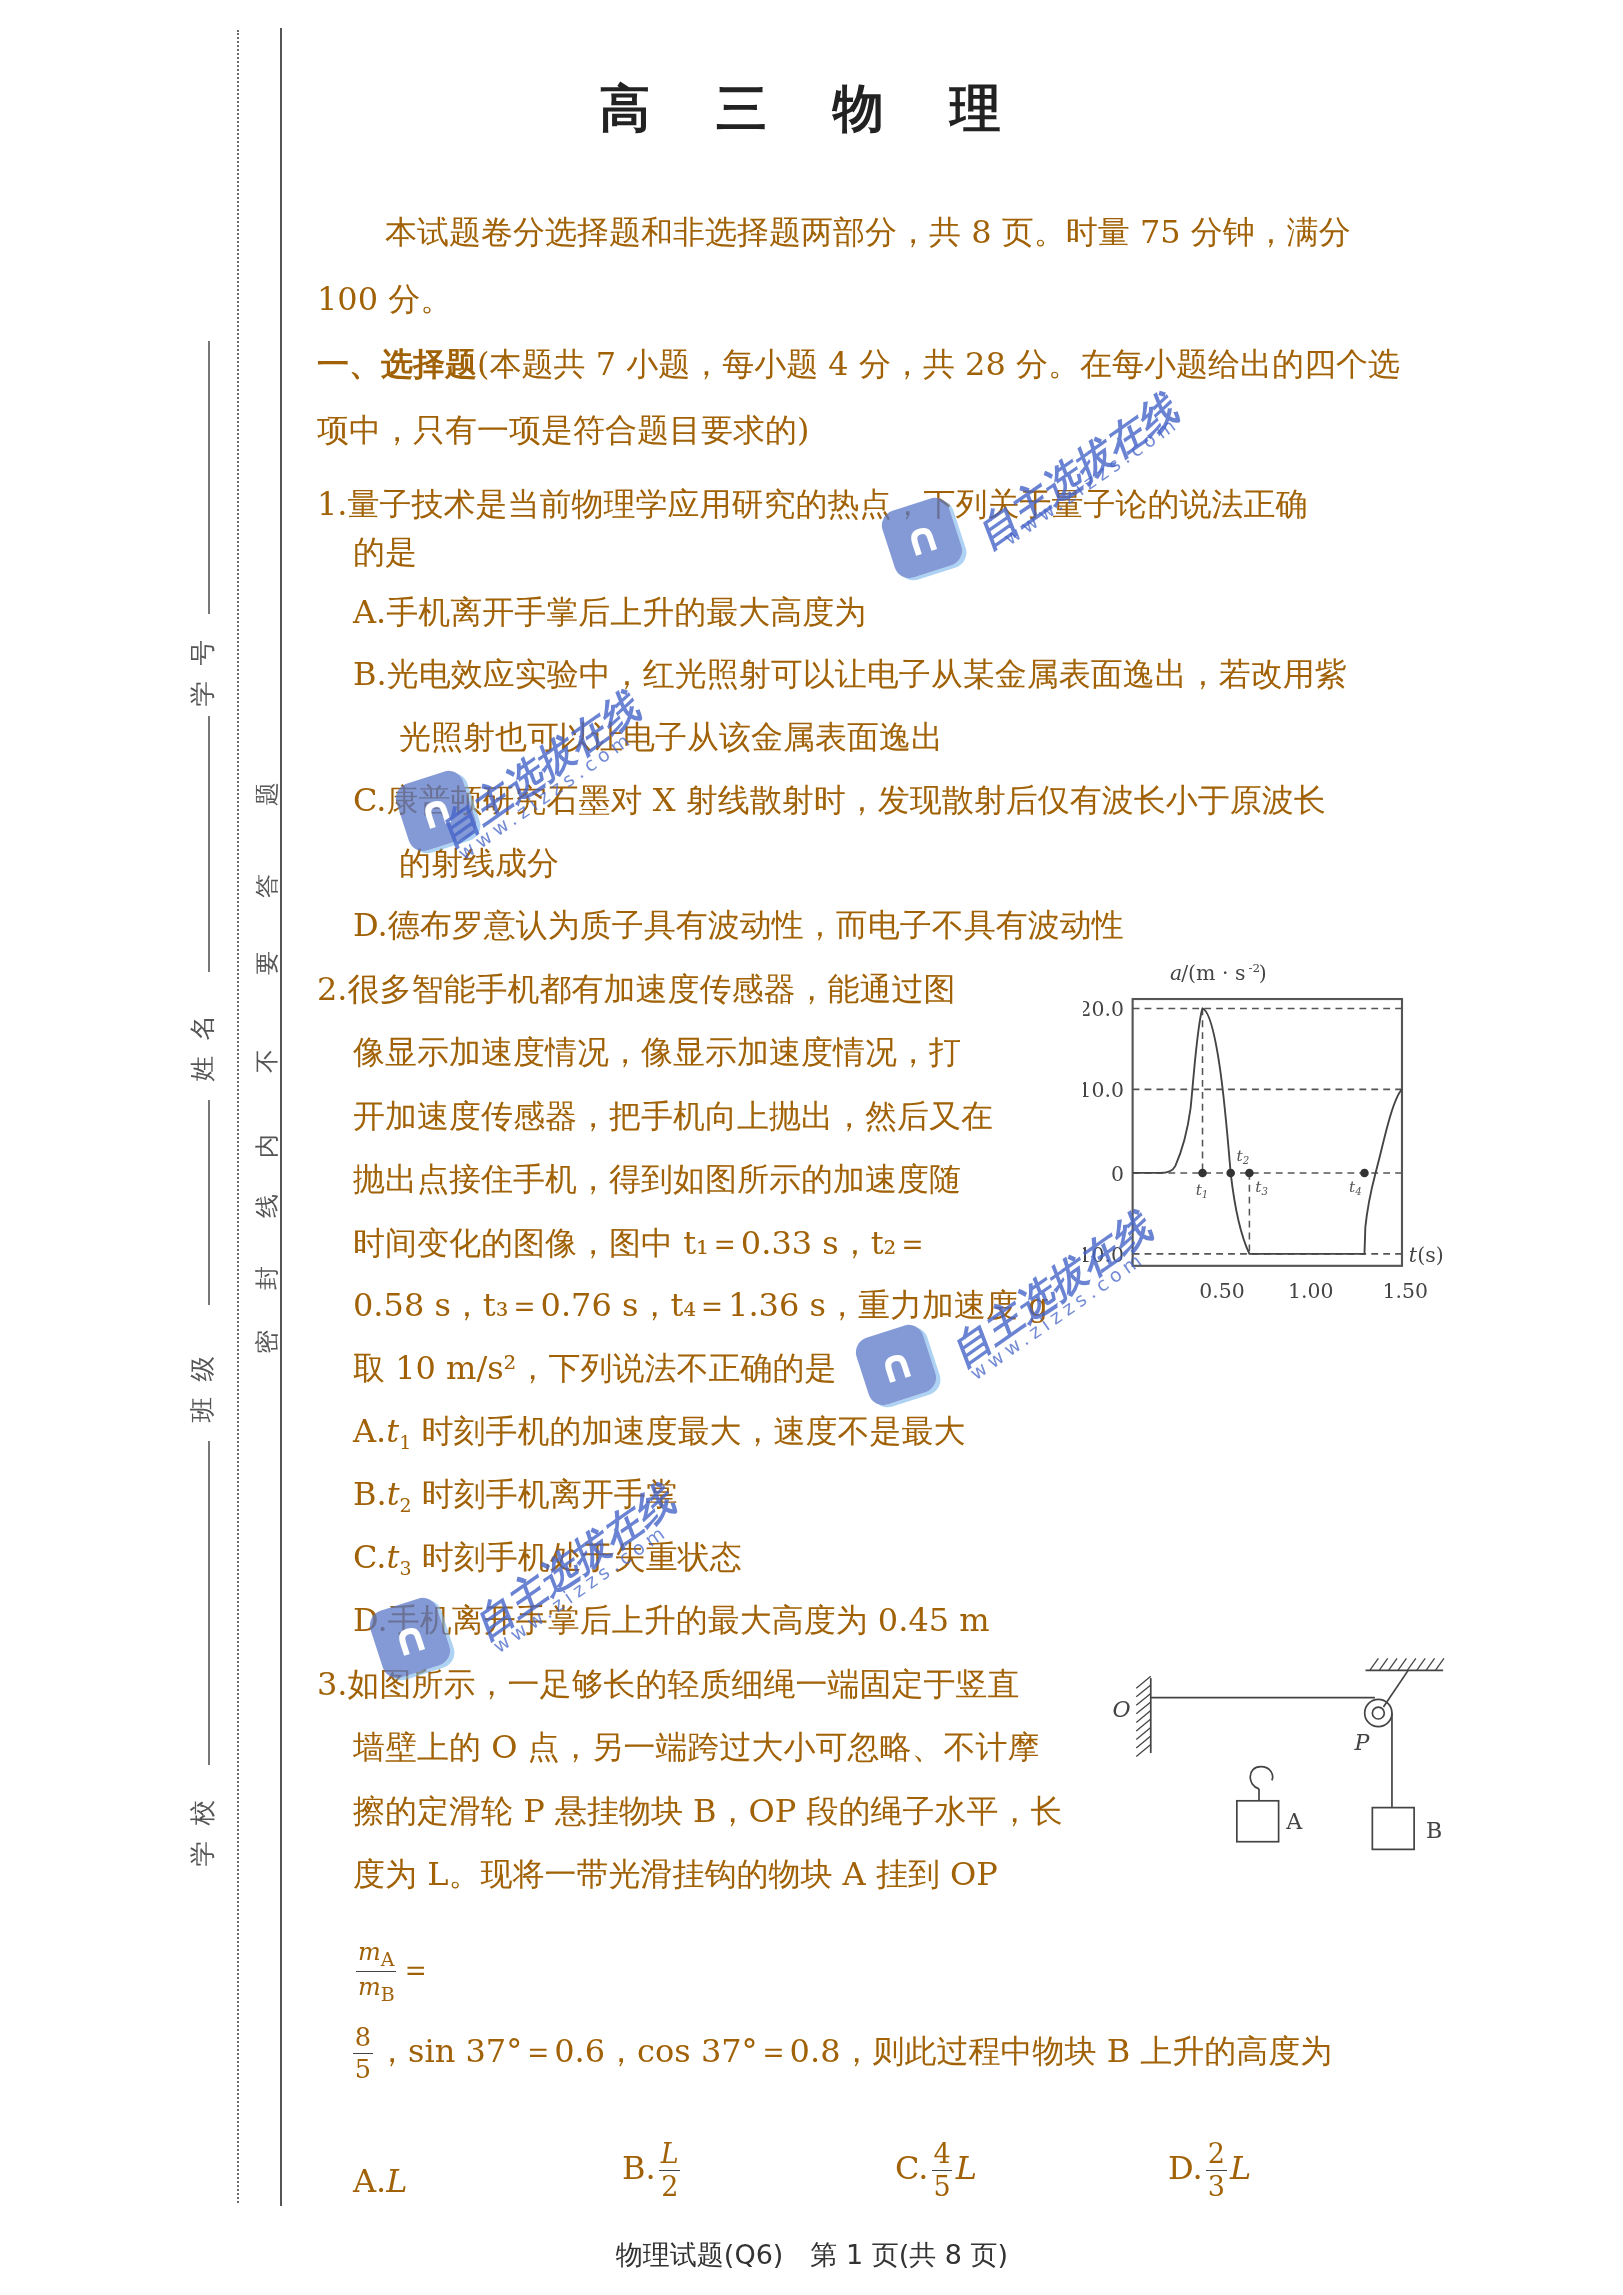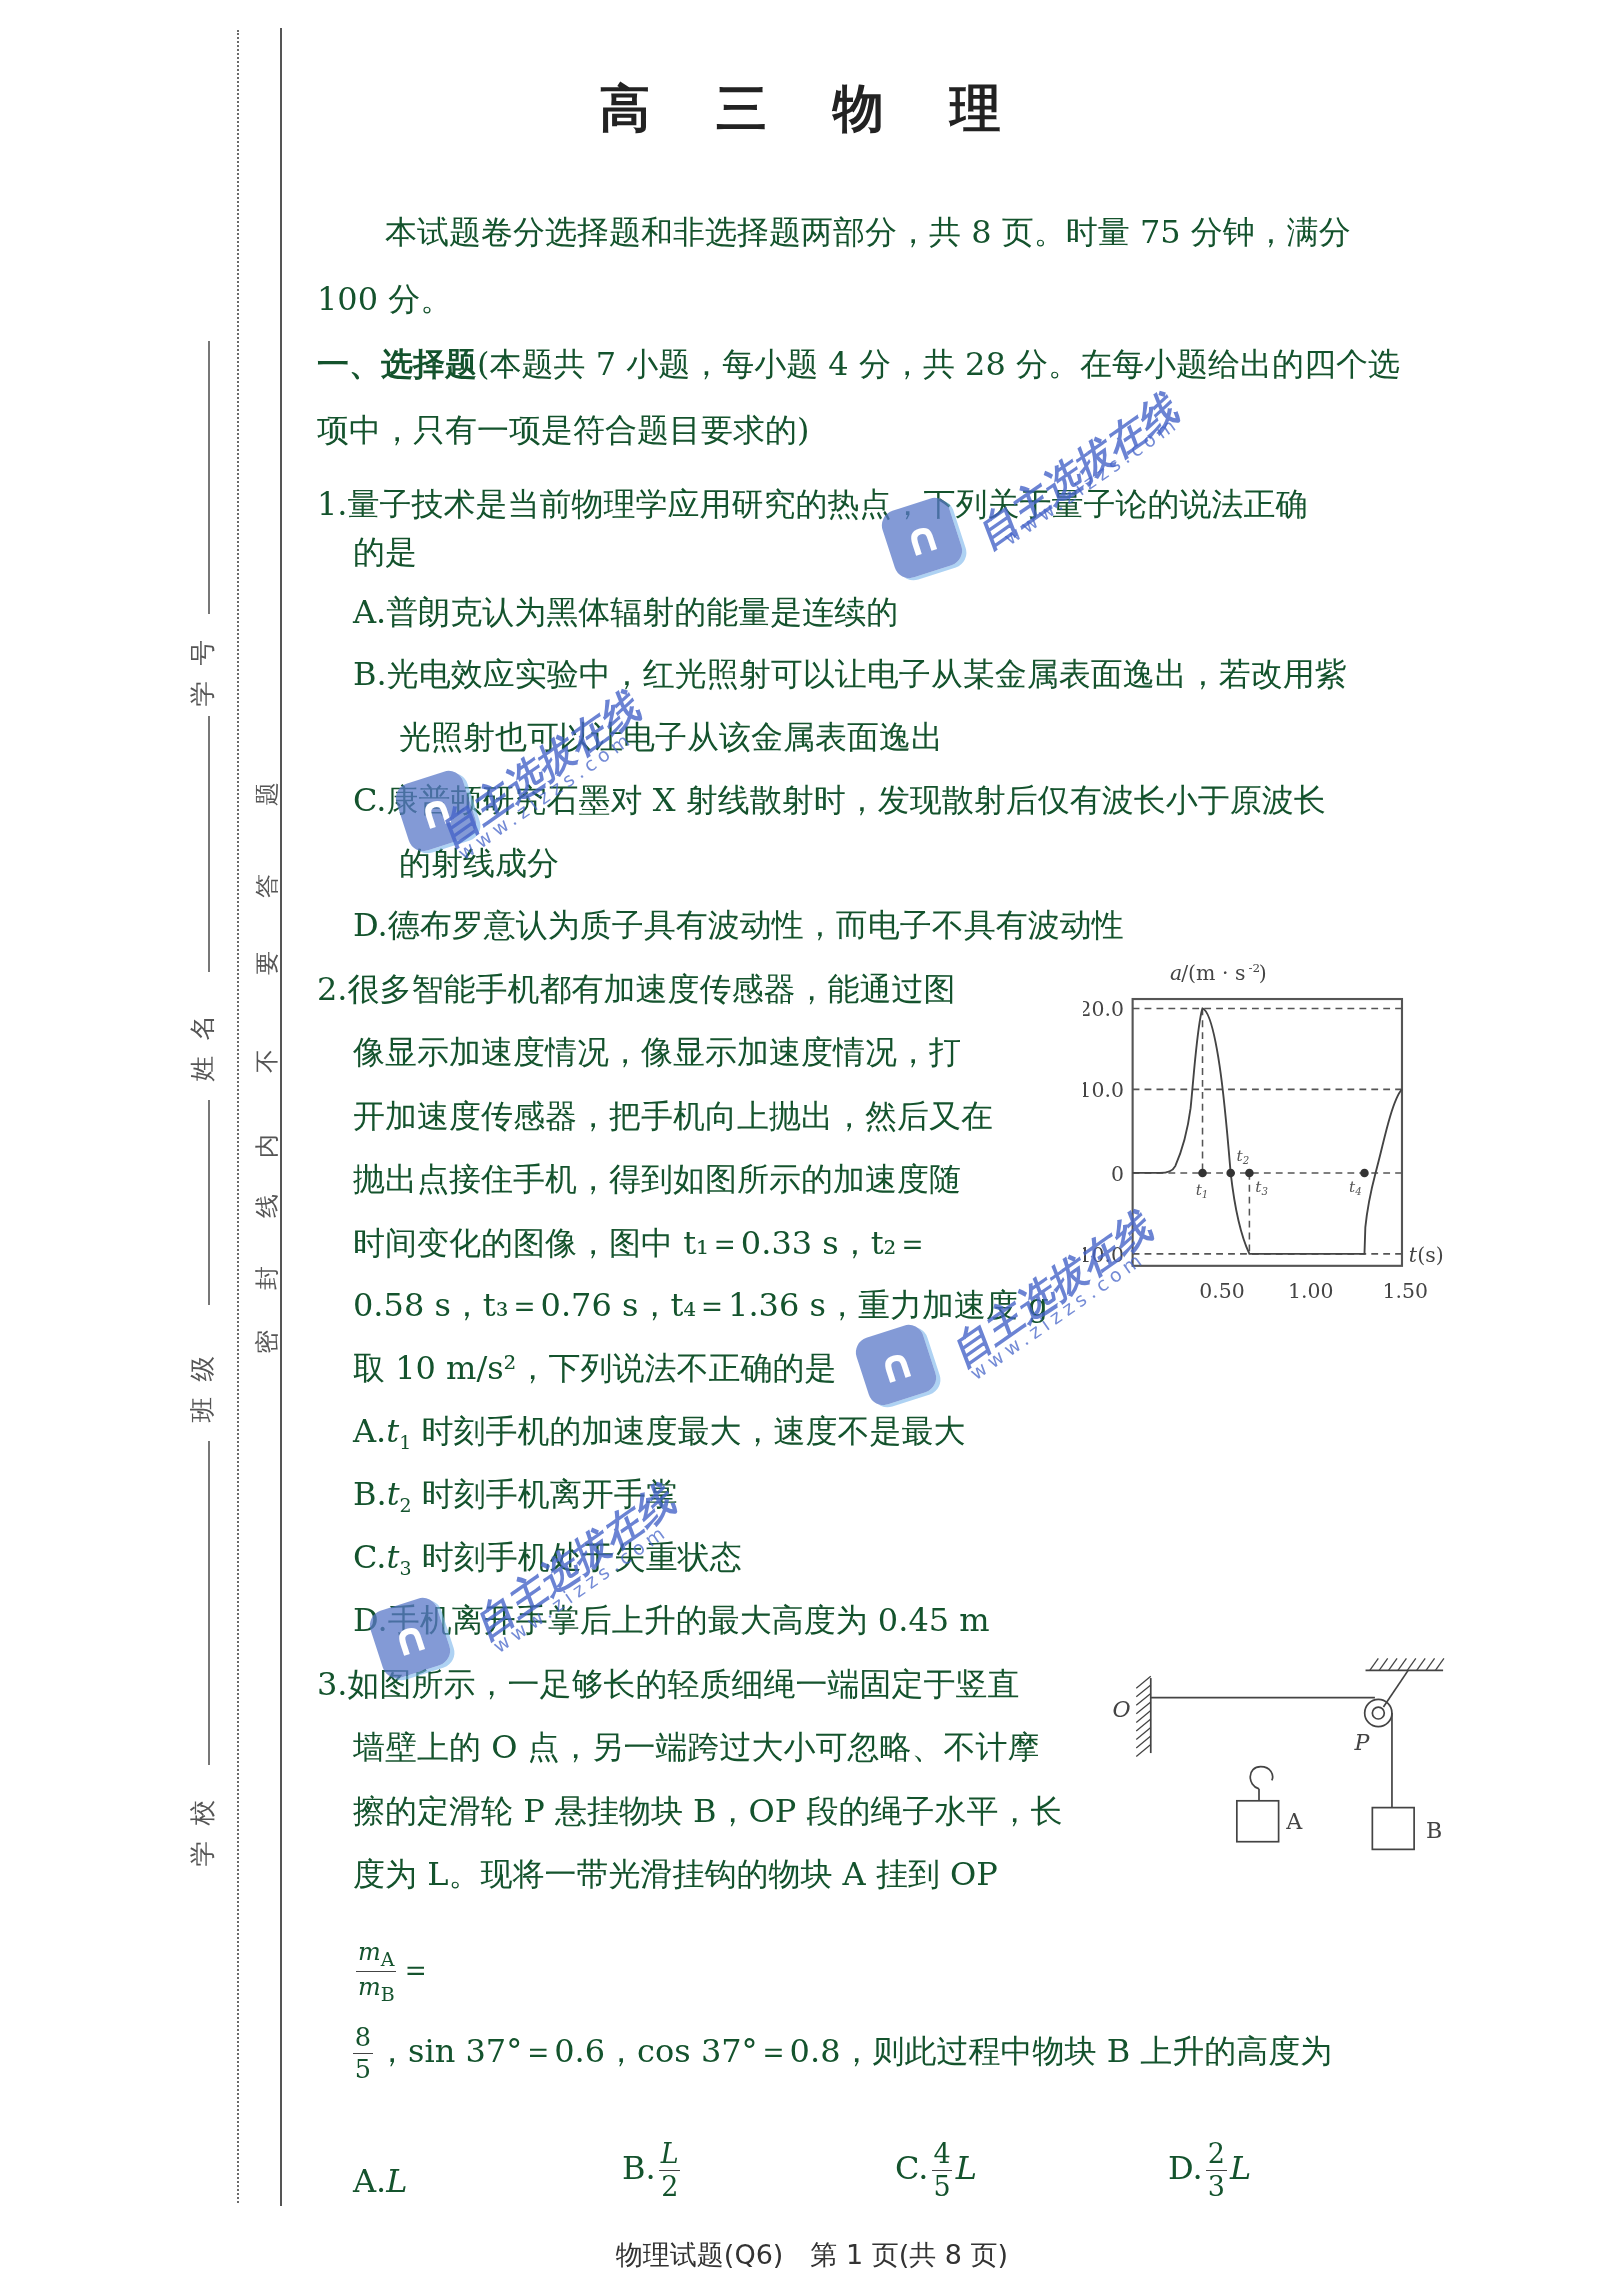--- a/index.html
+++ b/index.html
@@ -14,21 +14,21 @@
   .solidline { position: absolute; left: 280px; top: 28px; height: 2178px; width: 1.7px; background: #555; }
   .bind-rot { position: absolute; transform: rotate(-90deg); transform-origin: center; white-space: nowrap;
     font-family: "DejaVu Sans", sans-serif; font-size: 25.6px; color: #555; letter-spacing: 15.3px; }
   .bind-line { position: absolute; left: 208px; width: 1.7px; background: #777; }
   .inner-char { position: absolute; left: 251px; width: 31px; text-align: center; transform: rotate(-90deg);
     font-family: "DejaVu Sans", sans-serif; font-size: 24px; color: #555; }
 
   .title { position: absolute; left: 0; width: 1624px; top: 75px; text-align: center;
     font-family: "DejaVu Sans", sans-serif; font-weight: bold; font-size: 51px; letter-spacing: 24px; color: #222; }
 
-  .line { position: absolute; font-size: 32px; line-height: 38px; white-space: nowrap; color: #14532d; }
+  .line { position: absolute; font-size: 32px; line-height: 38px; white-space: nowrap; color: #a16207; }
   .bold { font-weight: bold; font-family: "DejaVu Sans", sans-serif; }
   .it { font-style: italic; }
   sub, sup { font-size: 19px; }
   .frac { display: inline-flex; flex-direction: column; align-items: center; vertical-align: middle; line-height: 1; margin: 0 3.4px; }
   .frac .num { border-bottom: 1.7px solid #444; padding: 0 1.7px 2.6px 1.7px; text-align: center; }
   .frac .den { padding-top: 2.6px; }
 
   .chart { position: absolute; left: 1083px; top: 953px; width: 401px; height: 358px; }
   .diagram { position: absolute; left: 1109px; top: 1654px; width: 375px; height: 222px; }
 
@@ -77,21 +77,21 @@
   <span class="bold">一、选择题</span><span>(本题共 7 小题，每小题 4 分，共 28 分。在每小题给出的四个选</span>
 </div>
 <div class="line" style="left:317px;top:411px">项中，只有一项是符合题目要求的)</div>
 
 <div>
   <div class="line" style="left:317px;top:485px">
     <span>1.</span><span>量子技术是当前物理学应用研究的热点，下列关于量子论的说法正确</span>
   </div>
   <div class="line" style="left:353px;top:533px">的是</div>
   <div class="line" style="left:353px;top:593px">
-    <span>A.</span><span>普朗克认为黑体辐射的能量是连续的</span>
+    <span>A.</span><span>手机离开手掌后上升的最大高度为</span>
   </div>
   <div class="line" style="left:353px;top:655px">
     <span>B.</span><span>光电效应实验中，红光照射可以让电子从某金属表面逸出，若改用紫</span>
   </div>
   <div class="line" style="left:399px;top:718px">光照射也可以让电子从该金属表面逸出</div>
   <div class="line" style="left:353px;top:781px">
     <span>C.</span><span>康普顿研究石墨对 X 射线散射时，发现散射后仅有波长小于原波长</span>
   </div>
   <div class="line" style="left:399px;top:844px">的射线成分</div>
   <div class="line" style="left:353px;top:906px">

